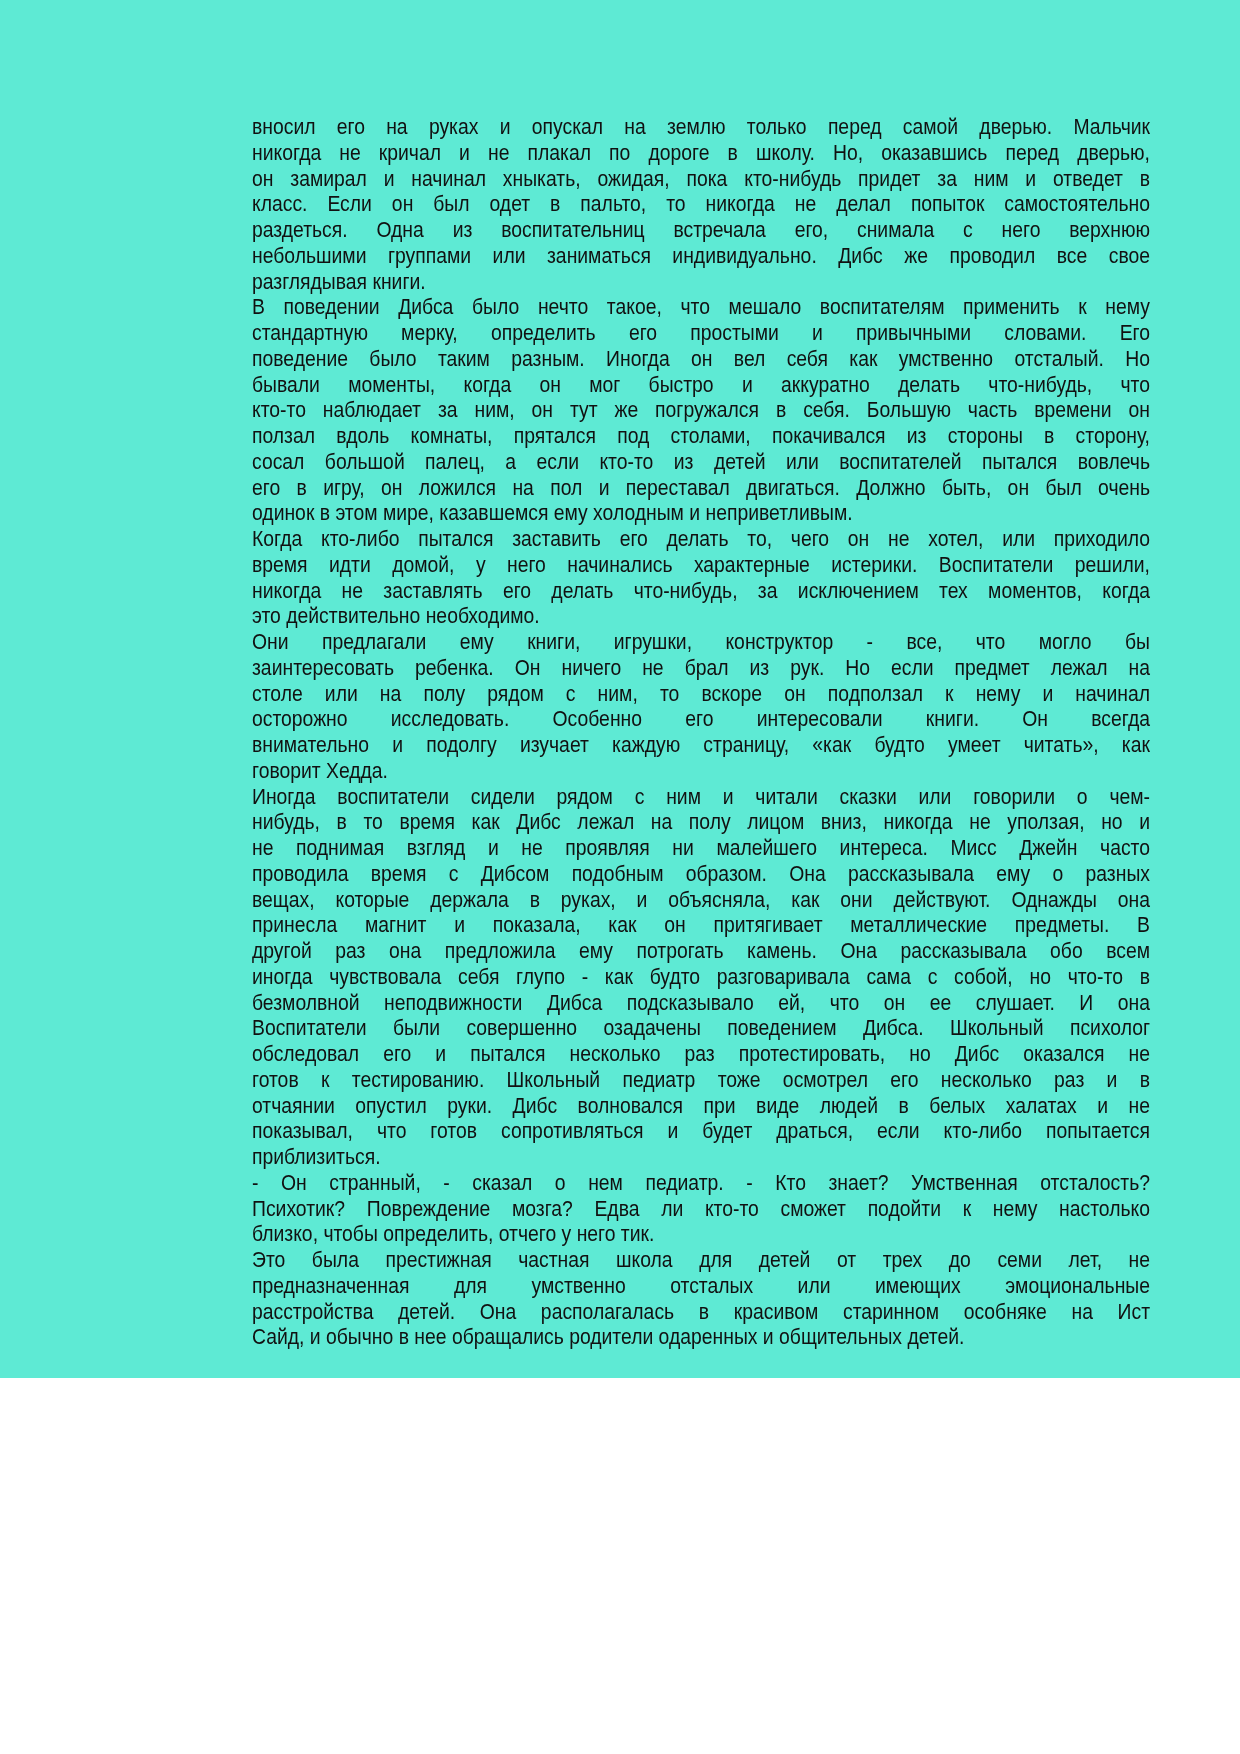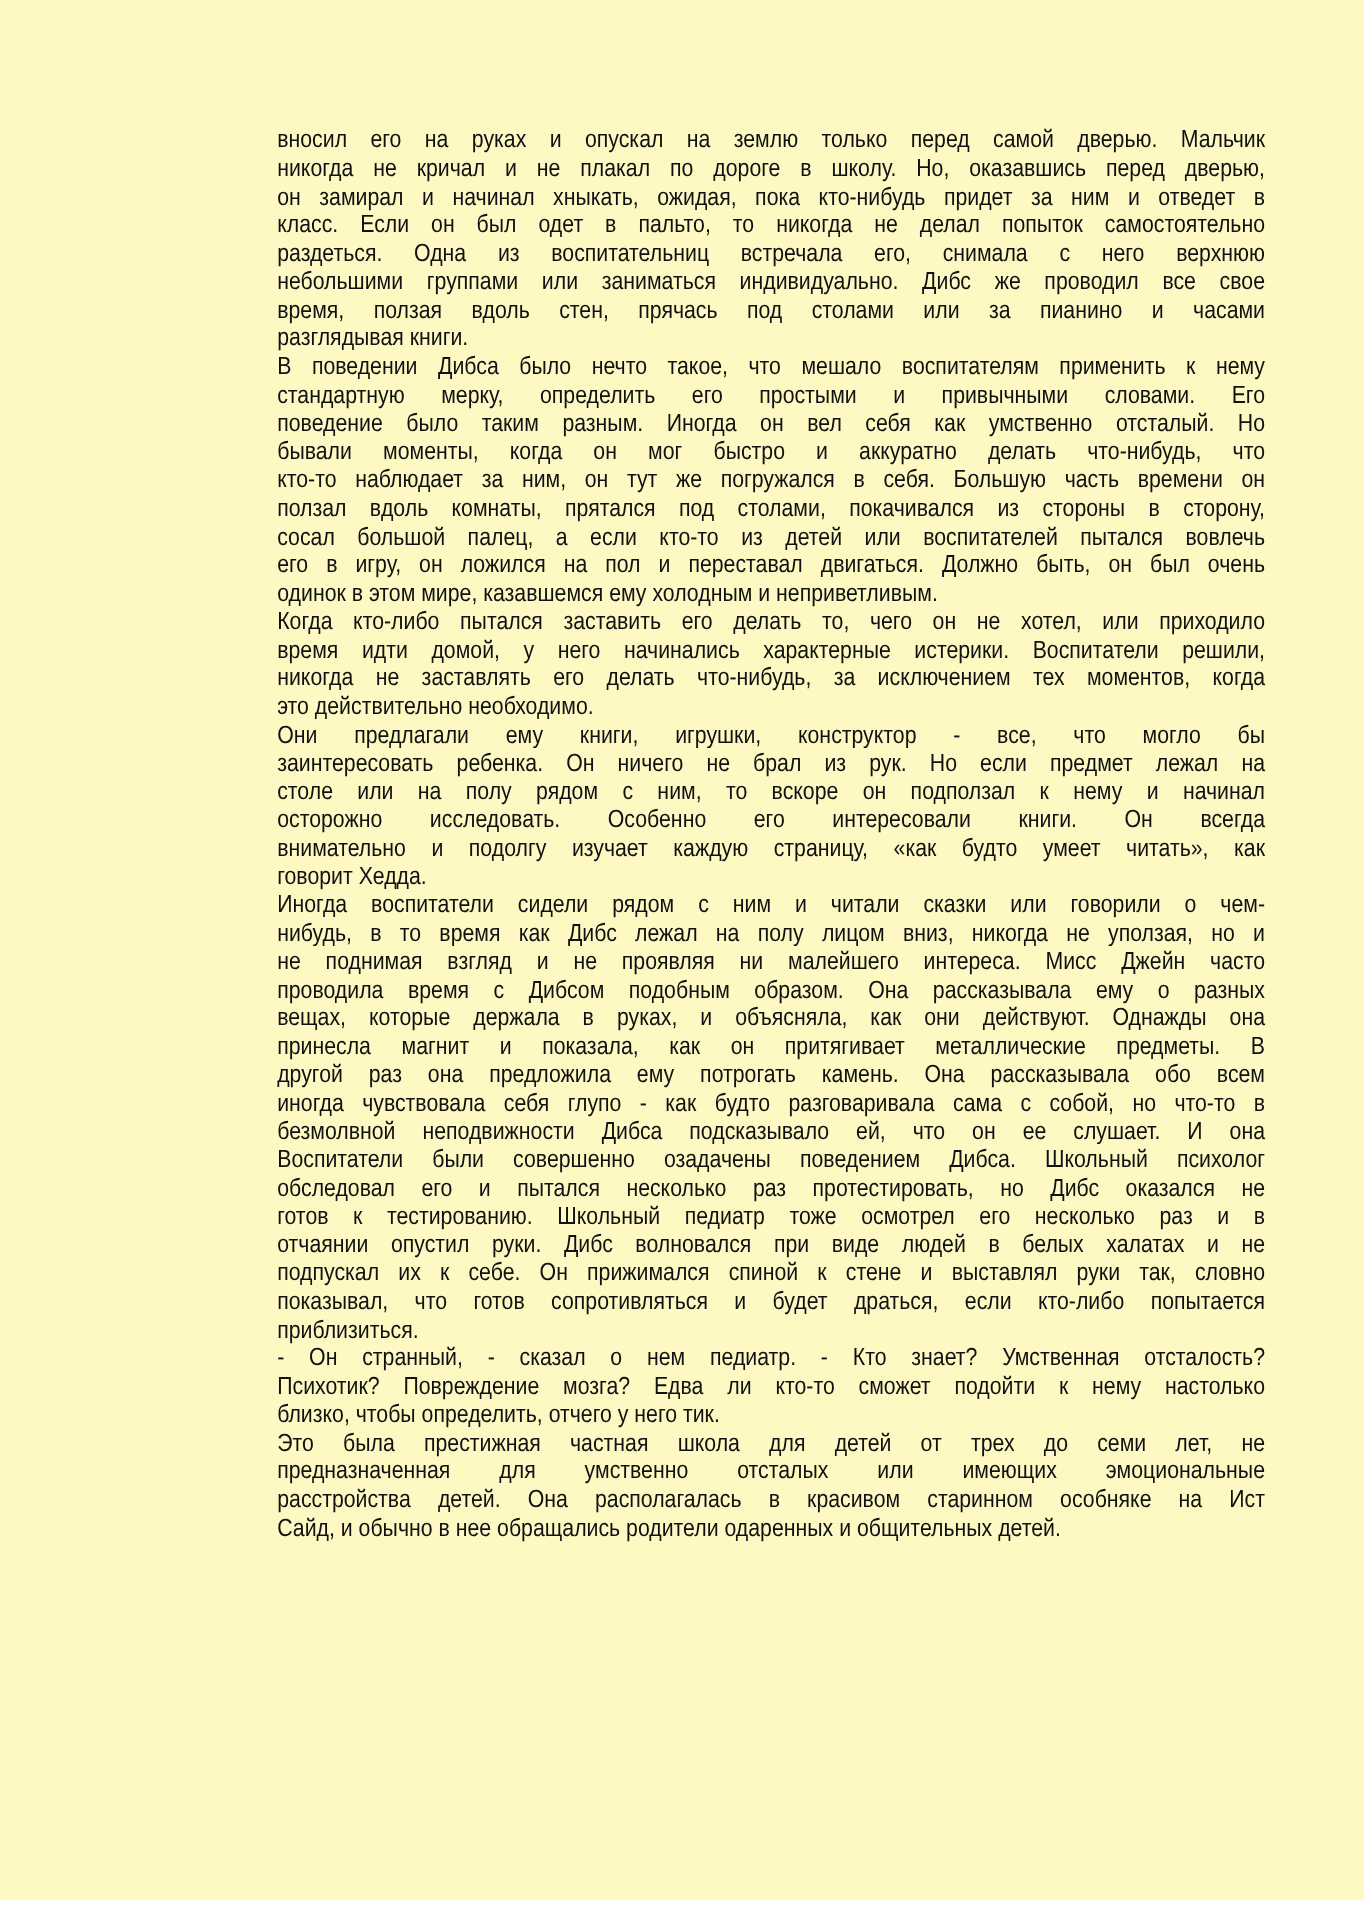--- a/index.html
+++ b/index.html
@@ -11,22 +11,22 @@
       width: 1240px;
       height: 1754px;
       position: relative;
       overflow: hidden;
     }
     .page {
       position: absolute;
       left: 0;
       top: 0;
       width: 1240px;
-      height: 1727px;
-      background: #fef9c3;
+      height: 1378px;
+      background: #5eead4;
     }
     .text-block {
       position: absolute;
       left: 252px;
       top: 114px;
       width: 898px;
       color: #111111;
       font-family: "Liberation Sans", sans-serif;
       font-size: 22.5px;
       line-height: 25.75px;
@@ -49,21 +49,20 @@
 
 <div class="page">
   <div class="text-block" id="text-block">
       <div class="paragraph">
         <div class="line"><span class="line-inner" style="transform: scaleX(0.86); word-spacing: 18.4712px;">вносил его на руках и опускал на землю только перед самой дверью. Мальчик</span></div>
         <div class="line"><span class="line-inner" style="transform: scaleX(0.86); word-spacing: 14.7908px;">никогда не кричал и не плакал по дороге в школу. Но, оказавшись перед дверью,</span></div>
         <div class="line"><span class="line-inner" style="transform: scaleX(0.86); word-spacing: 13.3208px;">он замирал и начинал хныкать, ожидая, пока кто-нибудь придет за ним и отведет в</span></div>
         <div class="line"><span class="line-inner" style="transform: scaleX(0.86); word-spacing: 16.9699px;">класс. Если он был одет в пальто, то никогда не делал попыток самостоятельно</span></div>
         <div class="line"><span class="line-inner" style="transform: scaleX(0.86); word-spacing: 27.2585px;">раздеться. Одна из воспитательниц встречала его, снимала с него верхнюю</span></div>
         <div class="line"><span class="line-inner" style="transform: scaleX(0.86); word-spacing: 18.755px;">небольшими группами или заниматься индивидуально. Дибс же проводил все свое</span></div>
-        <div class="line"><span class="line-inner" style="transform: scaleX(0.86); word-spacing: 24.8109px;">время, ползая вдоль стен, прячась под столами или за пианино и часами</span></div>
         <div class="line"><span class="line-inner" style="transform: scaleX(0.86);">разглядывая книги.</span></div>
       </div>
       <div class="paragraph">
         <div class="line"><span class="line-inner" style="transform: scaleX(0.86); word-spacing: 15.4146px;">В поведении Дибса было нечто такое, что мешало воспитателям применить к нему</span></div>
         <div class="line"><span class="line-inner" style="transform: scaleX(0.86); word-spacing: 32.3514px;">стандартную мерку, определить его простыми и привычными словами. Его</span></div>
         <div class="line"><span class="line-inner" style="transform: scaleX(0.86); word-spacing: 18.5823px;">поведение было таким разным. Иногда он вел себя как умственно отсталый. Но</span></div>
         <div class="line"><span class="line-inner" style="transform: scaleX(0.86); word-spacing: 26.6436px;">бывали моменты, когда он мог быстро и аккуратно делать что-нибудь, что</span></div>
         <div class="line"><span class="line-inner" style="transform: scaleX(0.86); word-spacing: 13.4374px;">кто-то наблюдает за ним, он тут же погружался в себя. Большую часть времени он</span></div>
         <div class="line"><span class="line-inner" style="transform: scaleX(0.86); word-spacing: 18.417px;">ползал вдоль комнаты, прятался под столами, покачивался из стороны в сторону,</span></div>
         <div class="line"><span class="line-inner" style="transform: scaleX(0.86); word-spacing: 17.497px;">сосал большой палец, а если кто-то из детей или воспитателей пытался вовлечь</span></div>
@@ -93,21 +92,20 @@
         <div class="line"><span class="line-inner" style="transform: scaleX(0.86); word-spacing: 26.0484px;">принесла магнит и показала, как он притягивает металлические предметы. В</span></div>
         <div class="line"><span class="line-inner" style="transform: scaleX(0.86); word-spacing: 21.117px;">другой раз она предложила ему потрогать камень. Она рассказывала обо всем</span></div>
         <div class="line"><span class="line-inner" style="transform: scaleX(0.86); word-spacing: 13.2054px;">иногда чувствовала себя глупо - как будто разговаривала сама с собой, но что-то в</span></div>
         <div class="line"><span class="line-inner" style="transform: scaleX(0.86); word-spacing: 22.2499px;">безмолвной неподвижности Дибса подсказывало ей, что он ее слушает. И она</span></div>
       </div>
       <div class="paragraph">
         <div class="line"><span class="line-inner" style="transform: scaleX(0.86); word-spacing: 24.4931px;">Воспитатели были совершенно озадачены поведением Дибса. Школьный психолог</span></div>
         <div class="line"><span class="line-inner" style="transform: scaleX(0.86); word-spacing: 21.6983px;">обследовал его и пытался несколько раз протестировать, но Дибс оказался не</span></div>
         <div class="line"><span class="line-inner" style="transform: scaleX(0.86); word-spacing: 19.7115px;">готов к тестированию. Школьный педиатр тоже осмотрел его несколько раз и в</span></div>
         <div class="line"><span class="line-inner" style="transform: scaleX(0.86); word-spacing: 17.621px;">отчаянии опустил руки. Дибс волновался при виде людей в белых халатах и не</span></div>
-        <div class="line"><span class="line-inner" style="transform: scaleX(0.86); word-spacing: 14.0095px;">подпускал их к себе. Он прижимался спиной к стене и выставлял руки так, словно</span></div>
         <div class="line"><span class="line-inner" style="transform: scaleX(0.86); word-spacing: 21.6179px;">показывал, что готов сопротивляться и будет драться, если кто-либо попытается</span></div>
         <div class="line"><span class="line-inner" style="transform: scaleX(0.86);">приблизиться.</span></div>
       </div>
       <div class="paragraph">
         <div class="line"><span class="line-inner" style="transform: scaleX(0.86); word-spacing: 19.9556px;">- Он странный, - сказал о нем педиатр. - Кто знает? Умственная отсталость?</span></div>
         <div class="line"><span class="line-inner" style="transform: scaleX(0.86); word-spacing: 18.9405px;">Психотик? Повреждение мозга? Едва ли кто-то сможет подойти к нему настолько</span></div>
         <div class="line"><span class="line-inner" style="transform: scaleX(0.86);">близко, чтобы определить, отчего у него тик.</span></div>
       </div>
       <div class="paragraph">
         <div class="line"><span class="line-inner" style="transform: scaleX(0.86); word-spacing: 24.6066px;">Это была престижная частная школа для детей от трех до семи лет, не</span></div>

